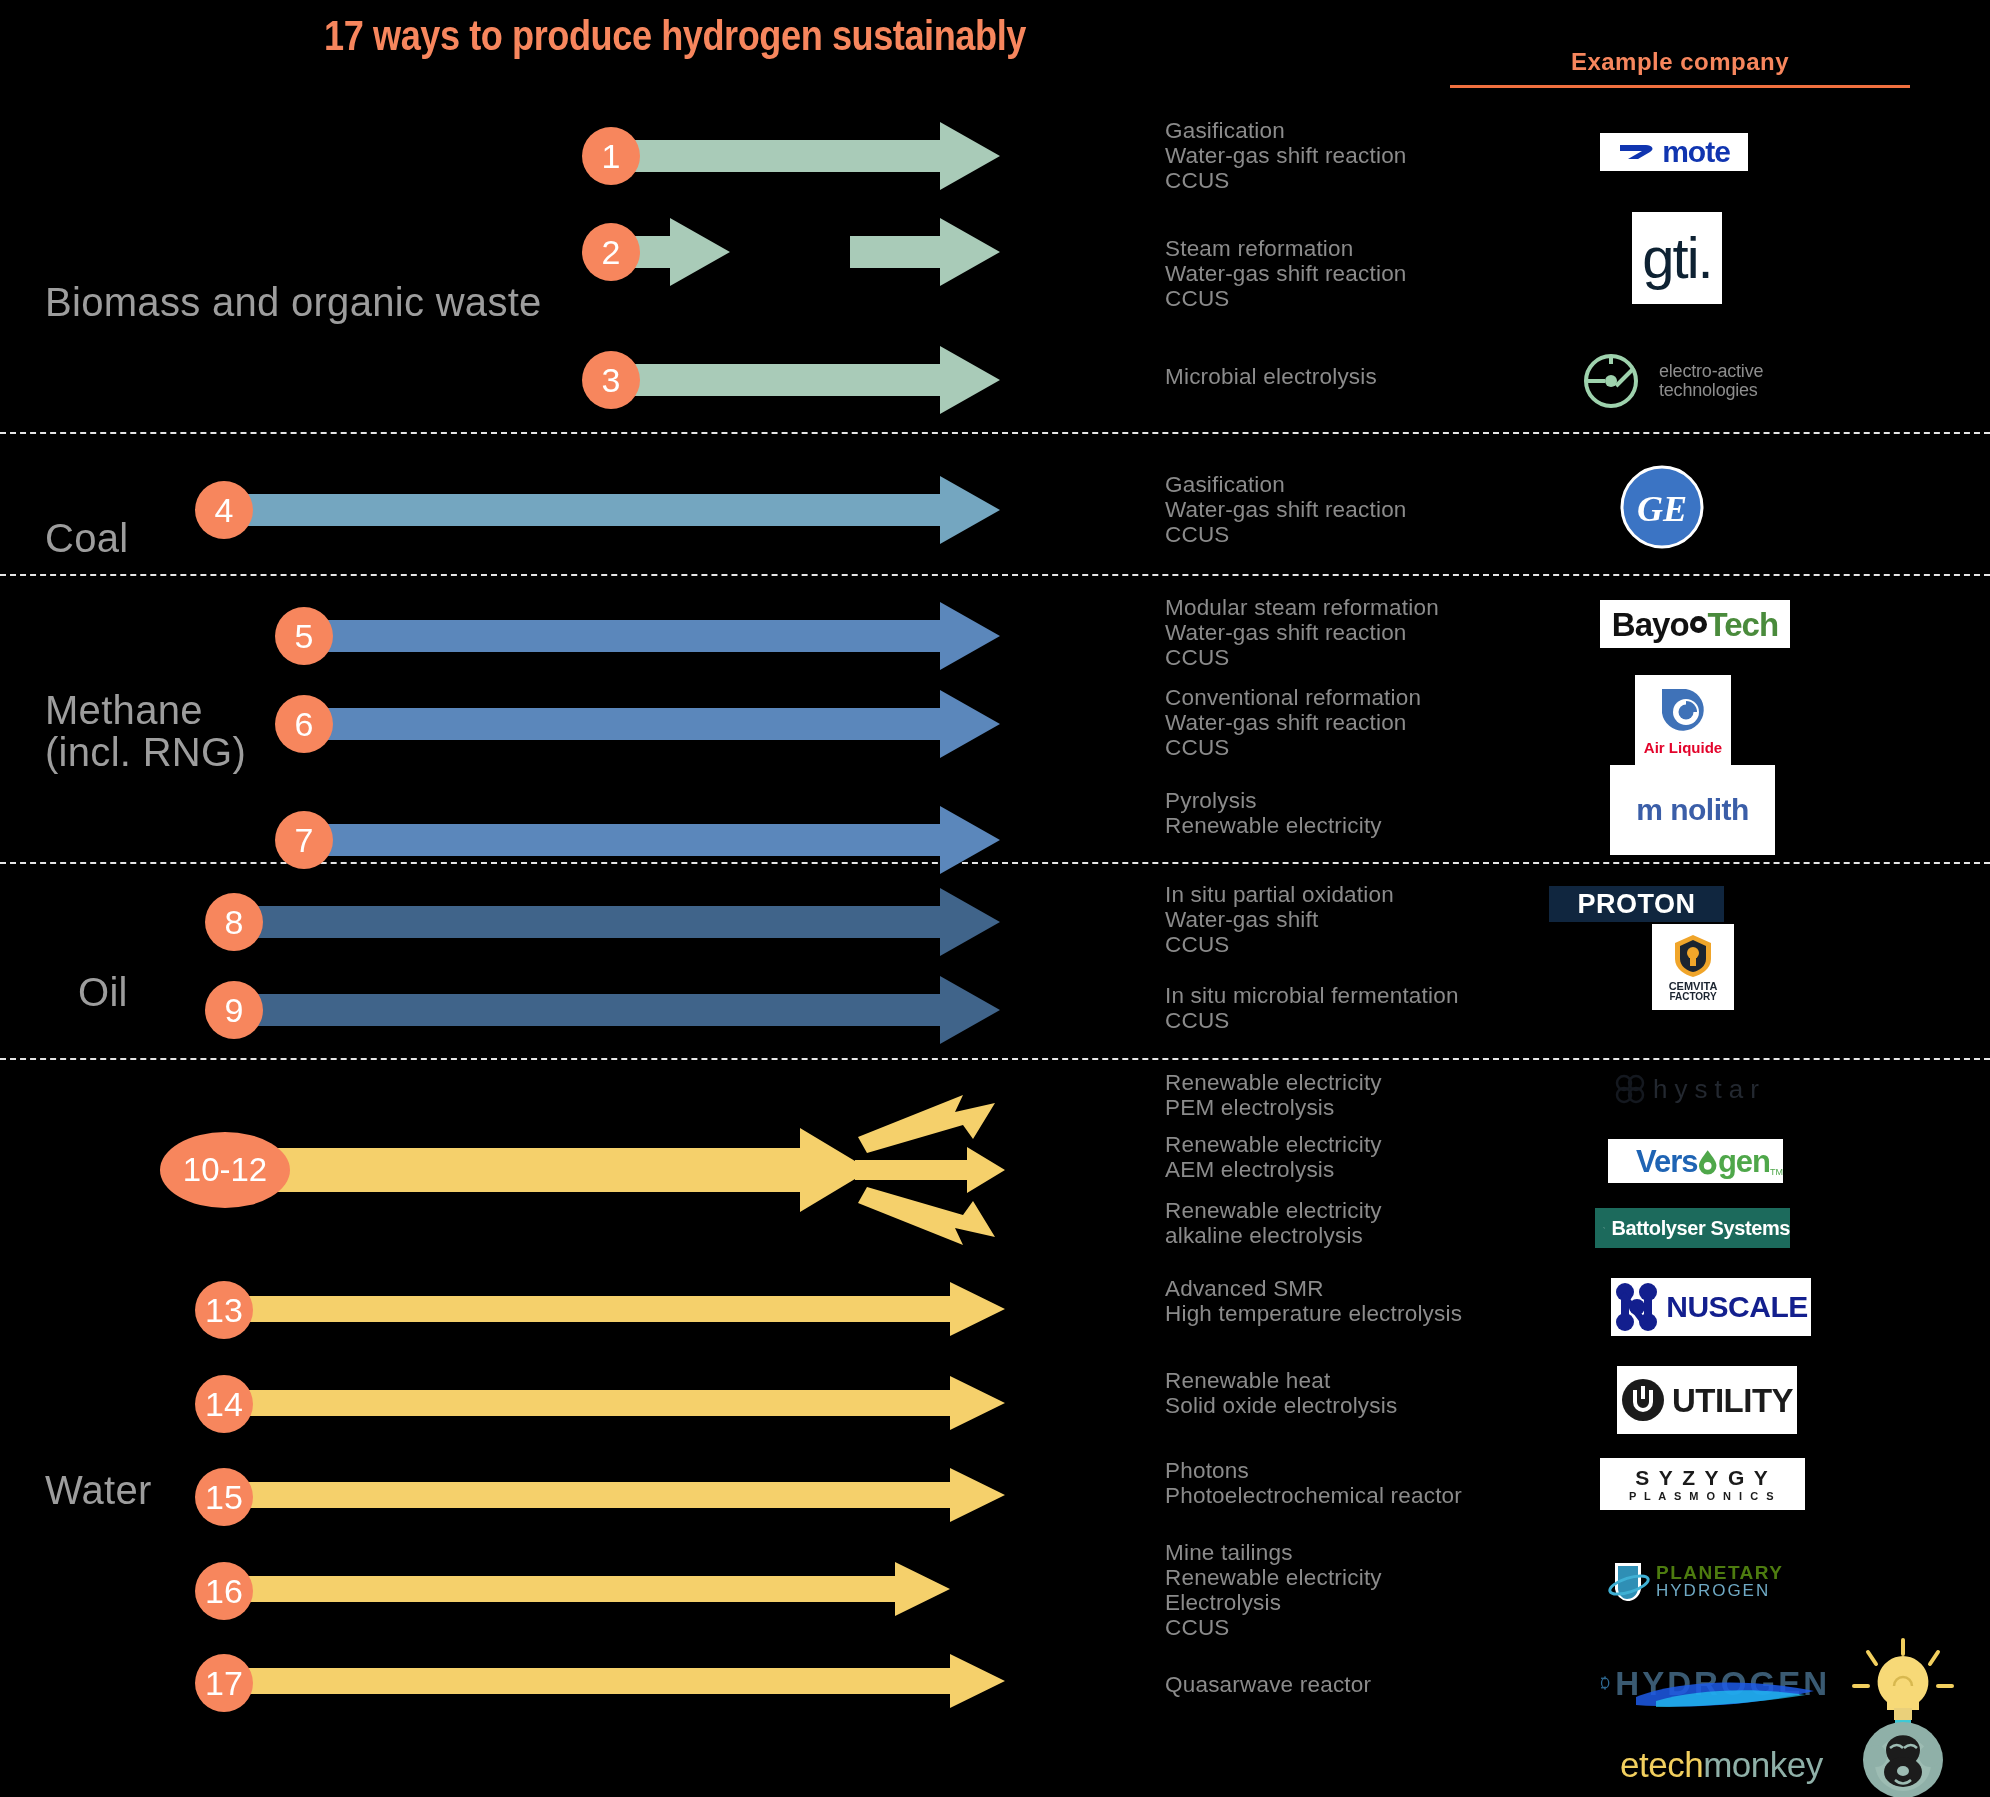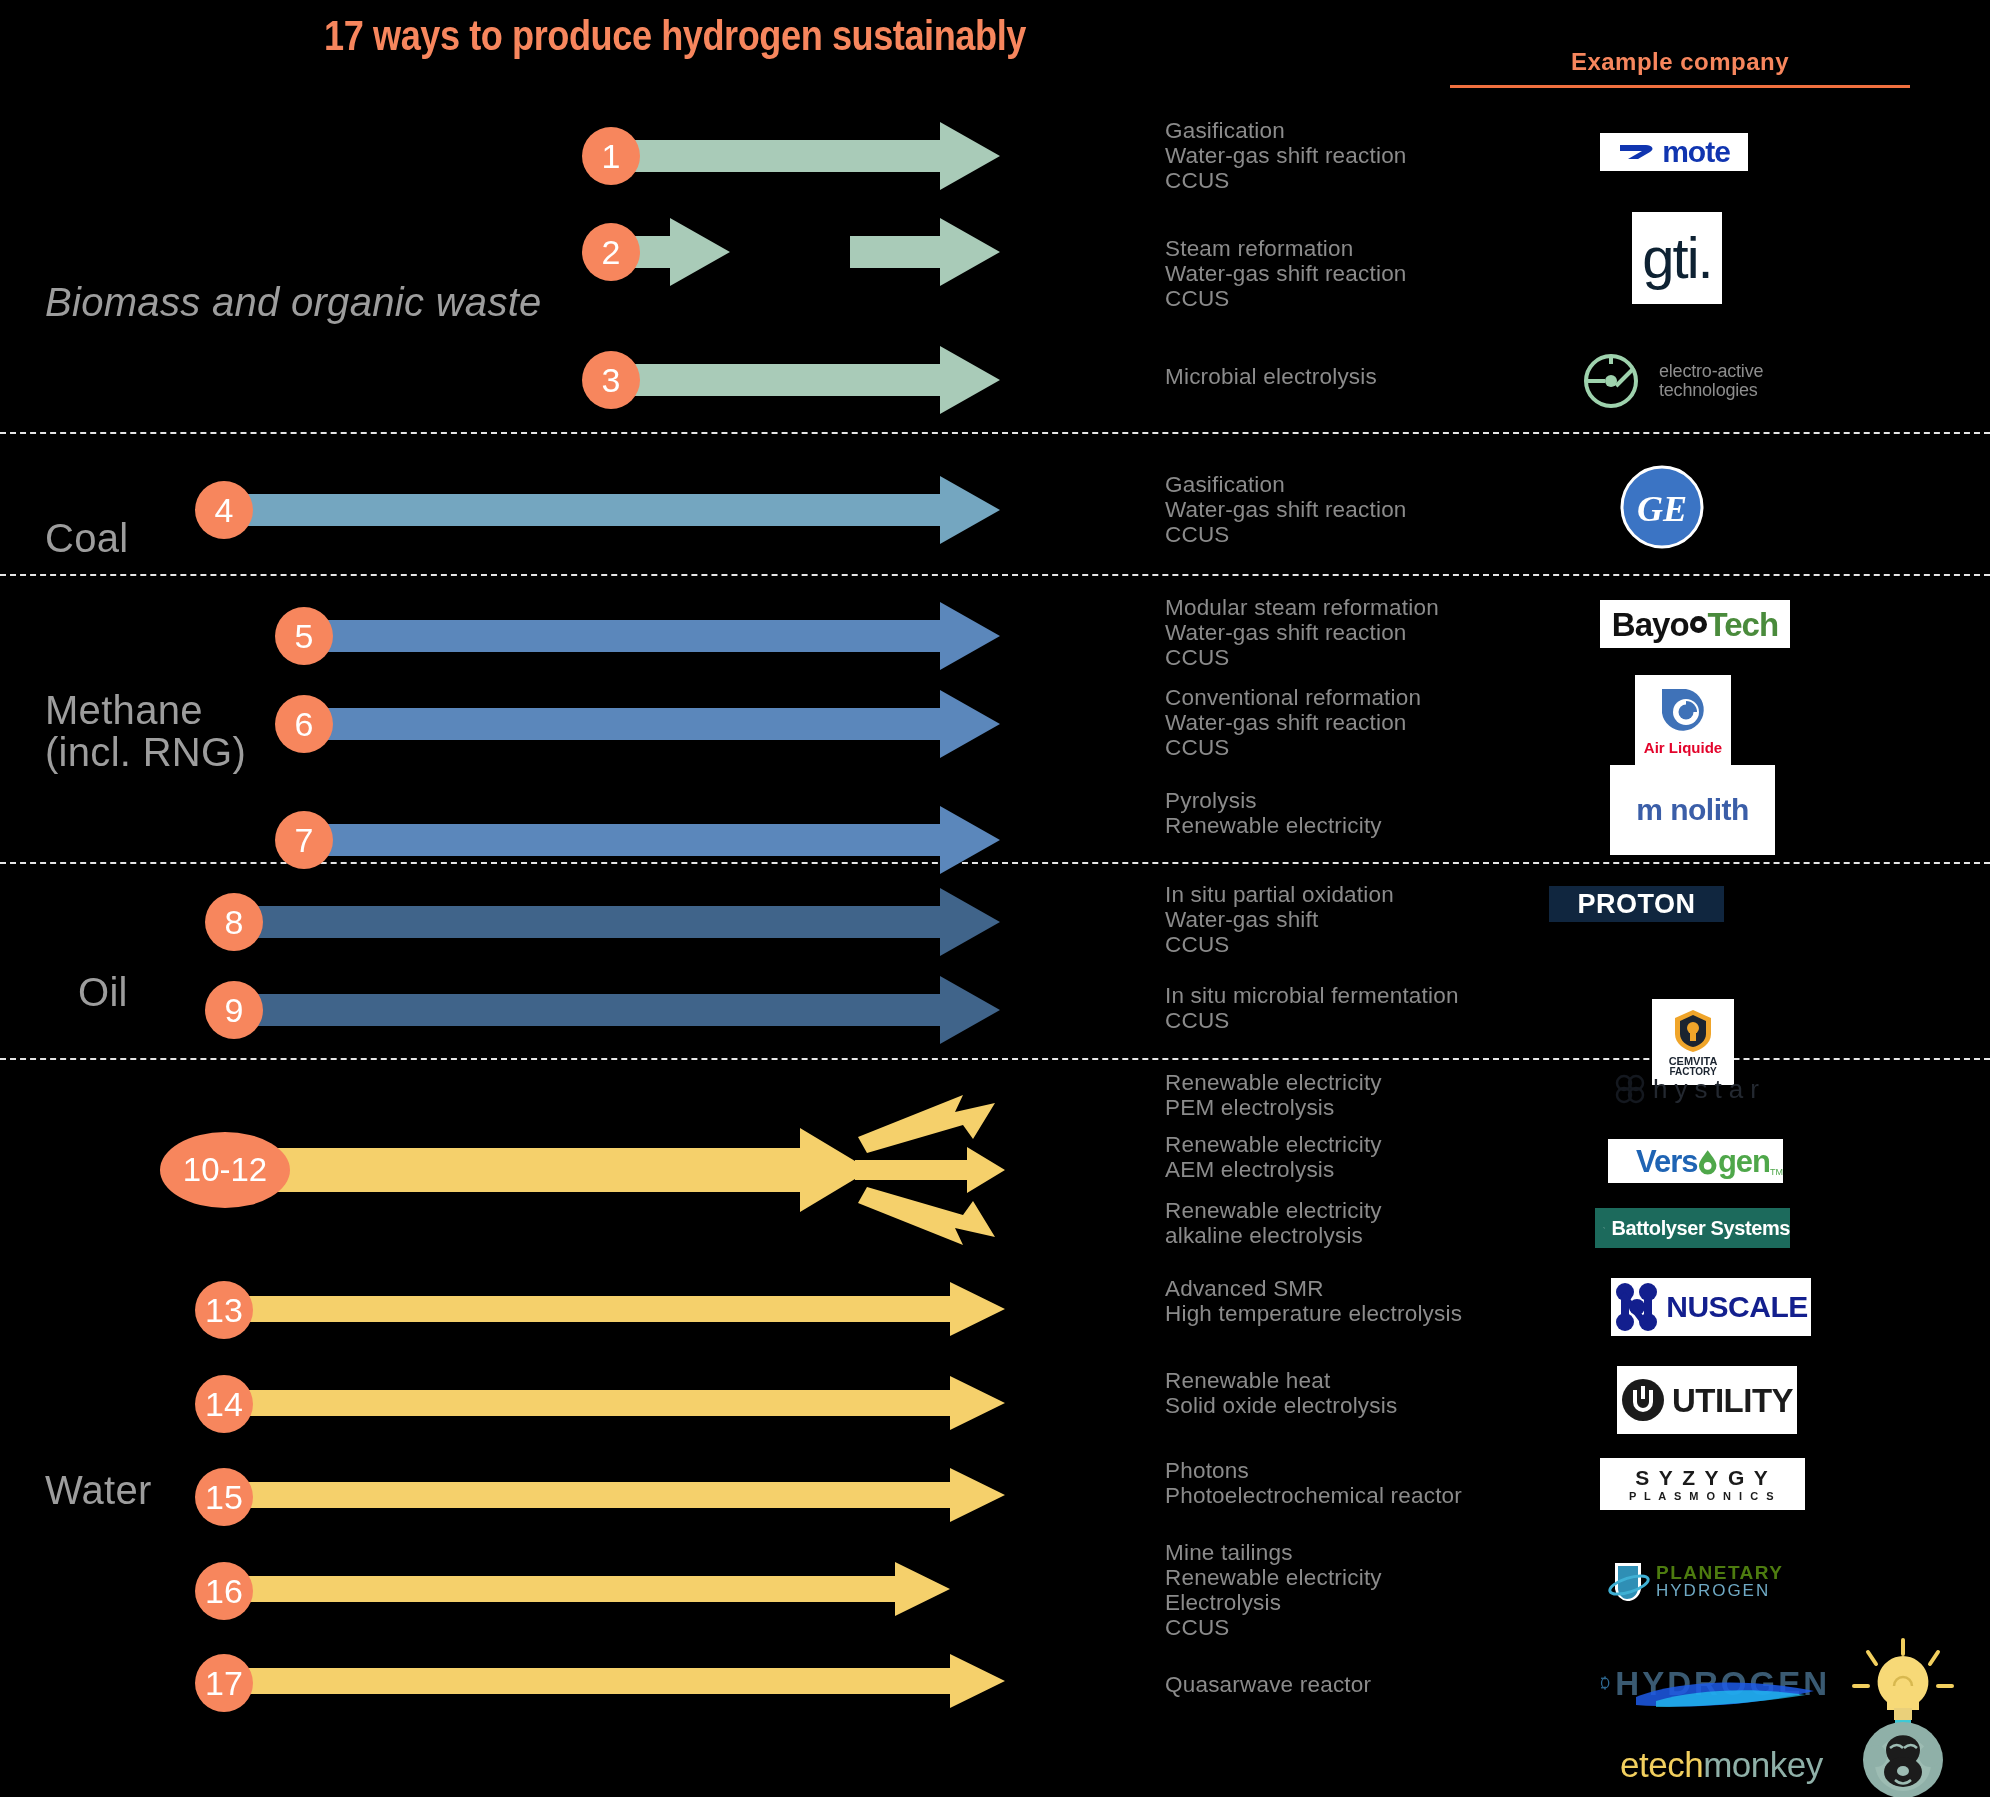--- a/index.html
+++ b/index.html
@@ -130,21 +130,21 @@
 
   <div class="title">17 ways to produce hydrogen sustainably</div>
   <div class="ex-header">Example company</div>
   <div class="ex-rule"></div>
 
   <div class="divider" style="top:432px"></div>
   <div class="divider" style="top:574px"></div>
   <div class="divider" style="top:862px"></div>
   <div class="divider" style="top:1058px"></div>
 
-  <div class="cat-label" style="left:45px;  top:282px;font-style:italic;">Biomass and organic waste</div>
+  <div class="cat-label" style="left:45px;  top:282px;">Biomass and organic waste</div>
   <div class="cat-label" style="left:45px;  top:518px;text-align:center;">Coal</div>
   <div class="cat-label" style="left:45px;  top:690px;">Methane
 (incl. RNG)</div>
   <div class="cat-label" style="left:78px;  top:972px;">Oil</div>
   <div class="cat-label" style="left:45px;  top:1470px;">Water</div>
 
   <svg class="arrow" style="left:600px;top:122px" width="400" height="68" viewBox="0 0 400 68">
     <path d="M0 18 H340 V0 L400 34 L340 68 V50 H0 Z" fill="#a9cbb8"></path>
   </svg>
 
@@ -314,21 +314,21 @@
   </div>
 
   <div class="logo logo-white" style="left:1610px; top:765px; width:165px; height:90px;">
     <span class="logo-txt" style="color:#3b5ea8; font-size:30px; letter-spacing:-0.5px;">m nolith</span>
   </div>
 
   <div class="logo" style="left:1549px; top:886px; width:175px; height:36px; background:#10263f;">
     <span class="logo-txt" style="color:#ffffff; font-size:27px; letter-spacing:0.5px;">PROTON</span>
   </div>
 
-  <div class="logo logo-white" style="left:1652px; top:999px; width:82px; height:86px; flex-direction:column; justify-content:center;">
+  <div class="logo logo-white" style="left:1652px; top:924px; width:82px; height:86px; flex-direction:column; justify-content:center;">
     <svg width="40" height="46" viewBox="0 0 40 46">
       <path d="M20 2 L38 10 V26 C38 36 28 42 20 44 C12 42 2 36 2 26 V10 Z" fill="#f0a52a"></path>
       <path d="M20 7 L33 13 V26 C33 33 26 38 20 39 C14 38 7 33 7 26 V13 Z" fill="#1b2430"></path>
       <circle cx="20" cy="20" r="6" fill="#f0a52a"></circle>
       <rect x="17" y="22" width="6" height="11" fill="#f0a52a"></rect>
     </svg>
     <span class="logo-txt" style="color:#1b2430; font-size:11px; margin-top:2px;">CEMVITA</span>
     <span class="logo-txt" style="color:#1b2430; font-size:10px;">FACTORY</span>
   </div>
 

